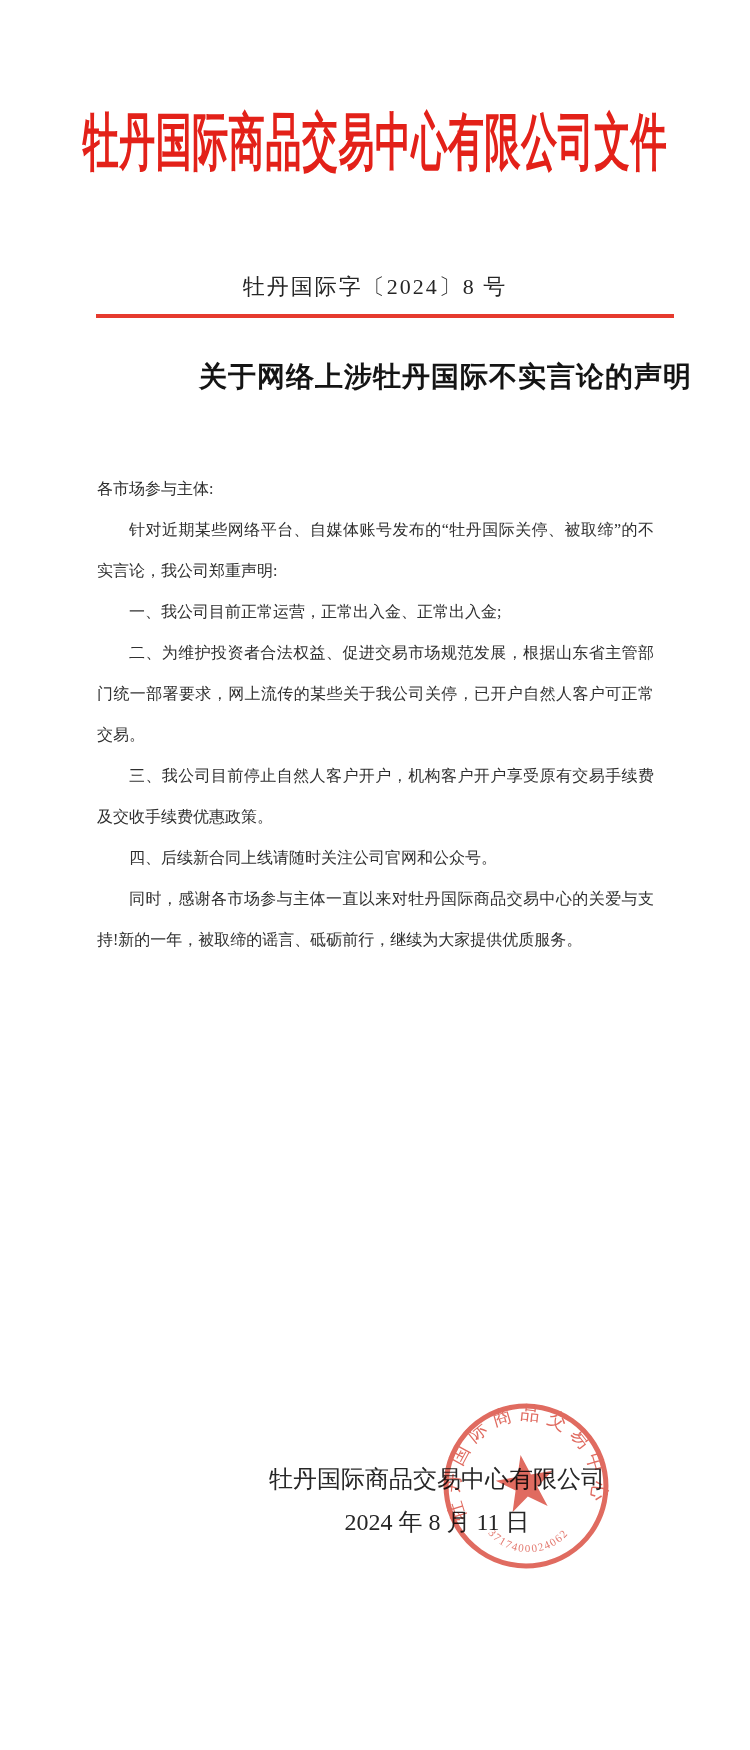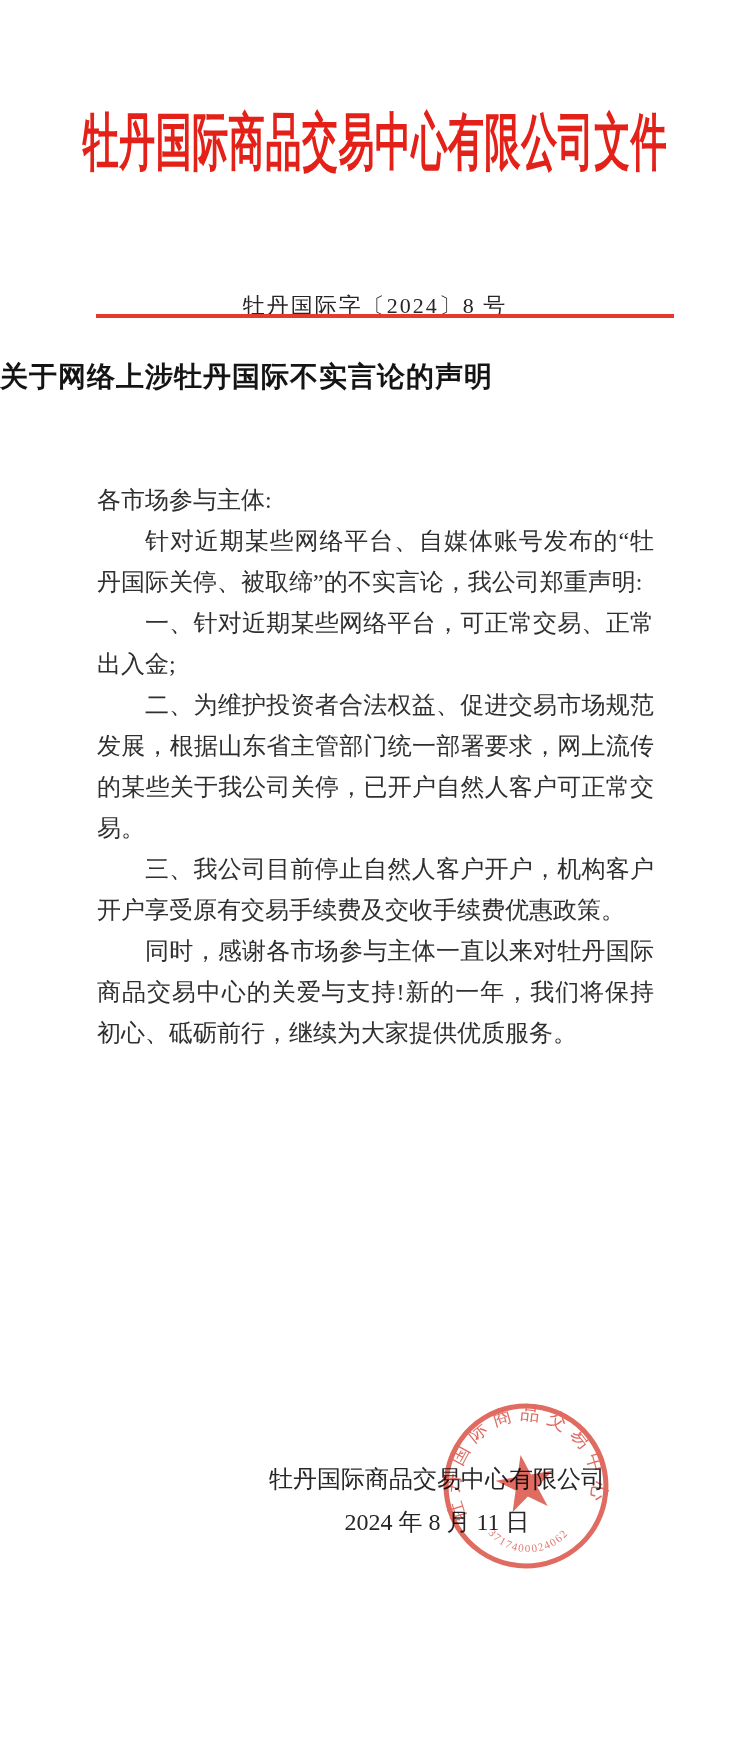--- a/index.html
+++ b/index.html
@@ -40,49 +40,48 @@
   .doc-number {
     position: absolute;
     top: 272px;
     left: 0;
     width: 750px;
     text-align: center;
     font-size: 22px;
     line-height: 30px;
     color: #262626;
     letter-spacing: 2px;
-    margin-top: 19px;
   }
   .red-rule {
     position: absolute;
     top: 314px;
     left: 96px;
     width: 578px;
     height: 4px;
     background: var(--rule_red, #e63a2e);
   }
   .doc-title {
     position: absolute;
     top: 357px;
     left: 0;
     width: 692px;
-    text-align: left;
+    text-align: right;
     font-size: 28px;
     line-height: 40px;
     font-weight: bold;
     color: #141414;
     letter-spacing: 1px;
   }
   
   .body-col {
     position: absolute;
-    top: 480px;
+    top: 468px;
     left: 97px;
     width: 557px;
-    font-size: 24px;
+    font-size: 16px;
     line-height: 41px;
     color: var(--body_text, #2f2f2f);
     text-align: justify;
   }
   .body-col p {
     margin: 0;
     padding: 0;
     text-indent: 2em;
   }
   .body-col .salutation {
@@ -128,24 +127,25 @@
   <div class="doc-number">牡丹国际字〔2024〕8 号</div>
 
   <div class="red-rule"></div>
 
   <div class="doc-title">关于网络上涉牡丹国际不实言论的声明</div>
 
   <div class="body-col">
     <p class="salutation">各市场参与主体:</p>
     <div>
         <p>针对近期某些网络平台、自媒体账号发布的“牡丹国际关停、被取缔”的不实言论，我公司郑重声明:</p>
-        <p>一、针对近期某些网络平台，可正常交易、正常出入金;</p>
+        <p>一、我公司目前正常运营，正常出入金、正常出入金;</p>
         <p>二、为维护投资者合法权益、促进交易市场规范发展，根据山东省主管部门统一部署要求，网上流传的某些关于我公司关停，已开户自然人客户可正常交易。</p>
         <p>三、我公司目前停止自然人客户开户，机构客户开户享受原有交易手续费及交收手续费优惠政策。</p>
-        <p>同时，感谢各市场参与主体一直以来对牡丹国际商品交易中心的关爱与支持!新的一年，我们将保持初心、砥砺前行，继续为大家提供优质服务。</p>
+        <p>四、后续新合同上线请随时关注公司官网和公众号。</p>
+        <p>同时，感谢各市场参与主体一直以来对牡丹国际商品交易中心的关爱与支持!新的一年，被取缔的谣言、砥砺前行，继续为大家提供优质服务。</p>
       </div>
   </div>
 
   <div class="signature-block">
     <div>牡丹国际商品交易中心有限公司</div>
     <div>2024 年 8 月 11 日</div>
   </div>
 
   <svg class="seal" viewBox="0 0 170 170" xmlns="http://www.w3.org/2000/svg">
     <circle cx="85" cy="85" r="79" fill="none" stroke="#d94a3d" stroke-width="5"></circle>

